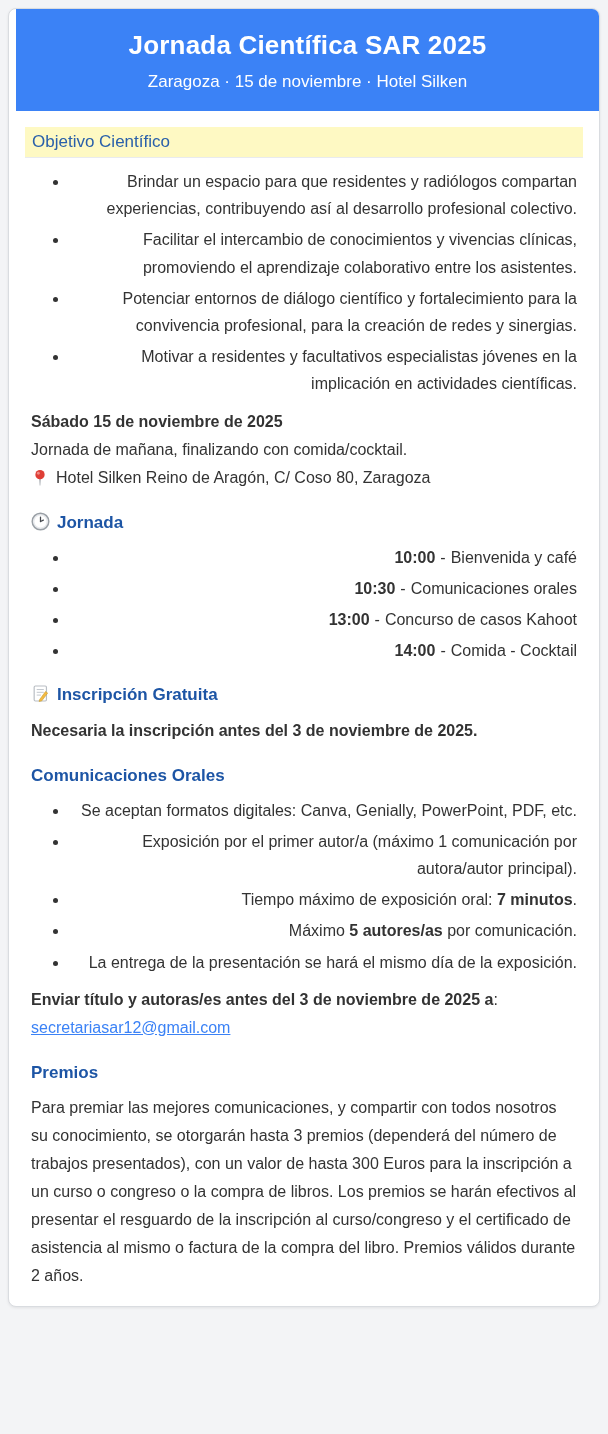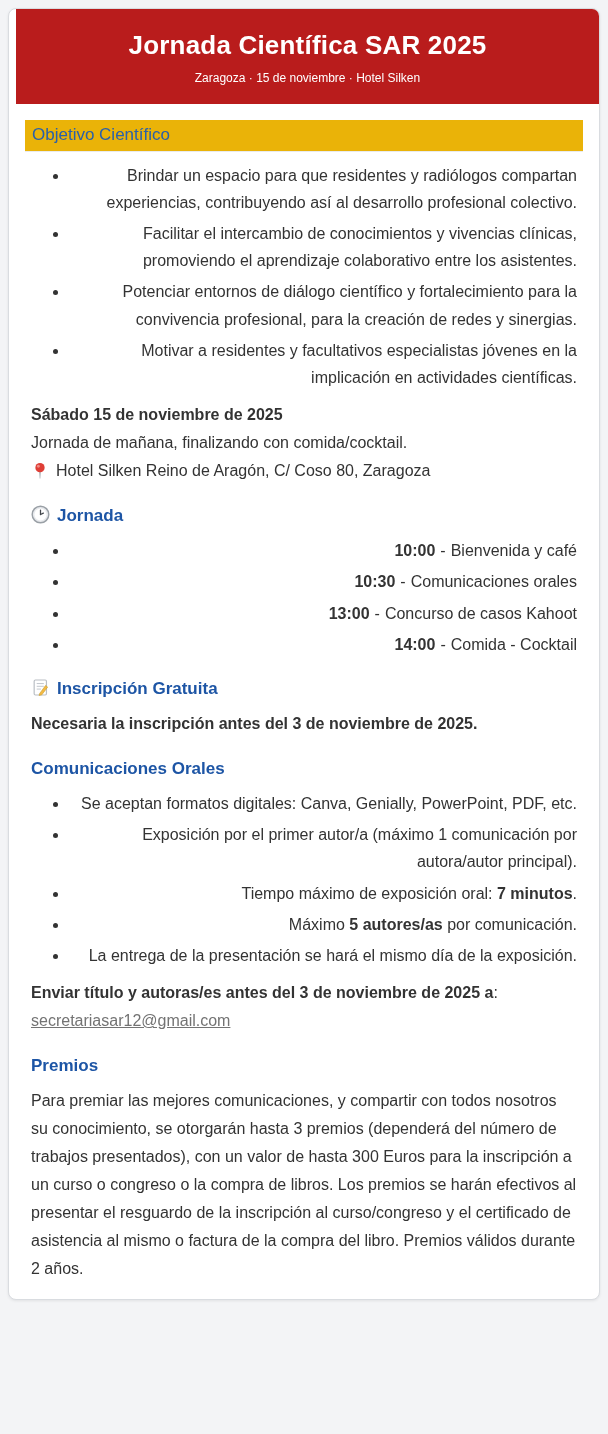--- a/index.html
+++ b/index.html
@@ -13,46 +13,46 @@
   }
   .card {
     margin: 8px;
     background: #ffffff;
     border: 1px solid #d9dce0;
     border-radius: 8px;
     box-shadow: 0 1px 3px rgba(0,0,0,0.08);
     overflow: hidden;
   }
   .header {
-    background: #b91c1c;
+    background: #3b82f6;
     color: #ffffff;
     text-align: center;
     padding: 22px 12px 18px;
     margin-left: 7px;
   }
   .header h1 {
     margin: 0 0 10px;
     font-size: 26px;
     line-height: 1.15;
     font-weight: bold;
     letter-spacing: 0.2px;
   }
   .header .subtitle {
-    font-size: 12px;
+    font-size: 17px;
     line-height: 1.3;
   }
   .content { padding: 4px 22px 16px; font-size: 16px; }
 
   h2.bar-heading {
     margin: 12px -6px 0;
     padding: 4px 7px;
     font-size: 17px;
     font-weight: 400;
     color: #2a60aa;
-    background: #eab308;
+    background: #fef9c3;
     border-bottom: 1px solid #e9ebee;
     line-height: 1.3;
   }
   h3.sec-heading {
     margin: 20px 0 0;
     font-size: 17px;
     font-weight: bold;
     color: #1d55a5;
     line-height: 1.3;
   }
@@ -66,21 +66,21 @@
     line-height: 1.7;
     margin: 4px 0;
     text-align: right;
   }
   p.para { margin: 10px 0 0; line-height: 1.75; }
   .line { display: block; line-height: 1.75; }
   .bold { font-weight: bold; }
   .sep { margin: 0 5px; }
   .loc-icon { vertical-align: -4px; margin-right: 7px; }
   a.email-link {
-    color: #737373;
+    color: #3b82f6;
     text-decoration: underline;
     cursor: pointer;
     display: inline-block;
     line-height: 1.75;
   }
 </style>
 </head>
 <body>
 
 <div class="card">

